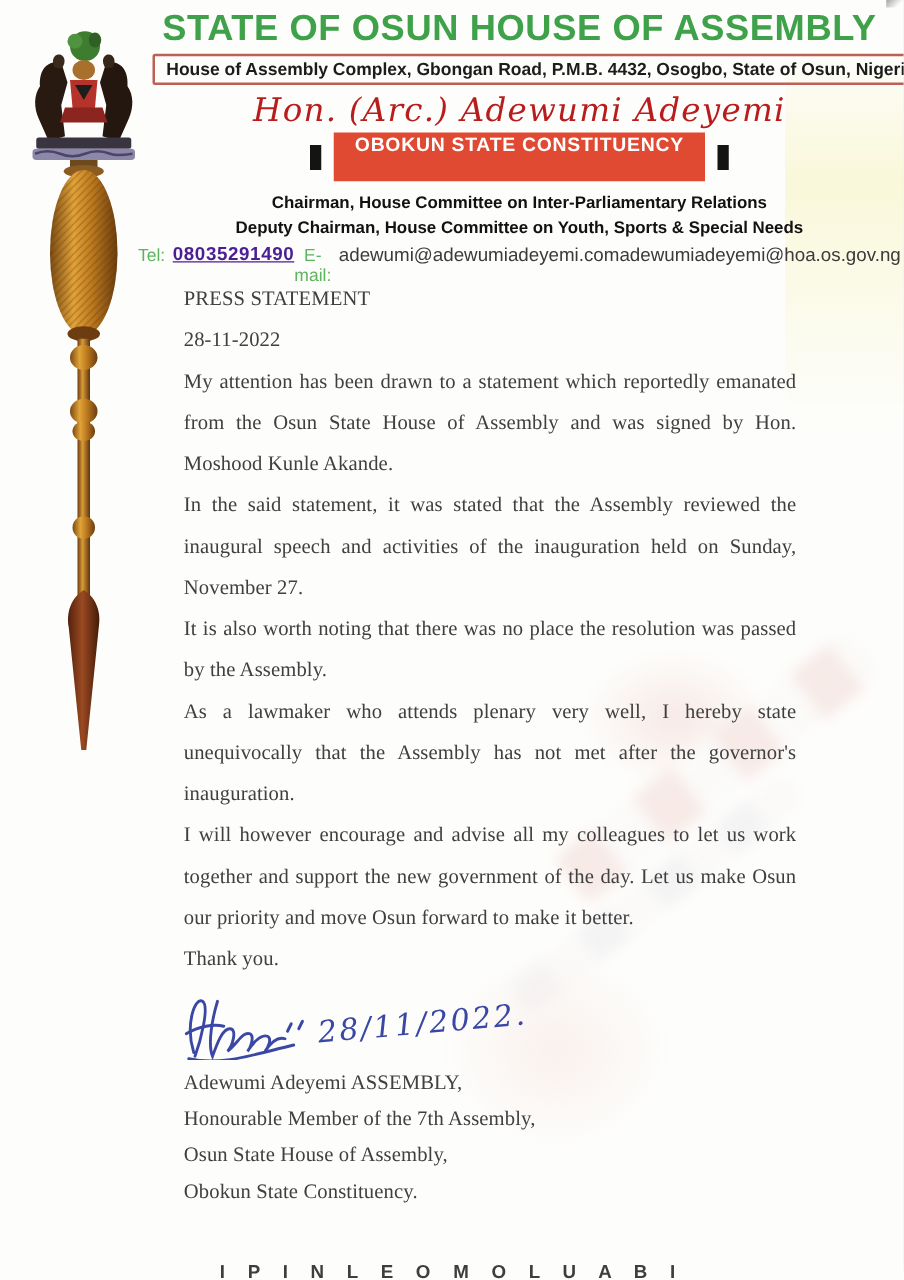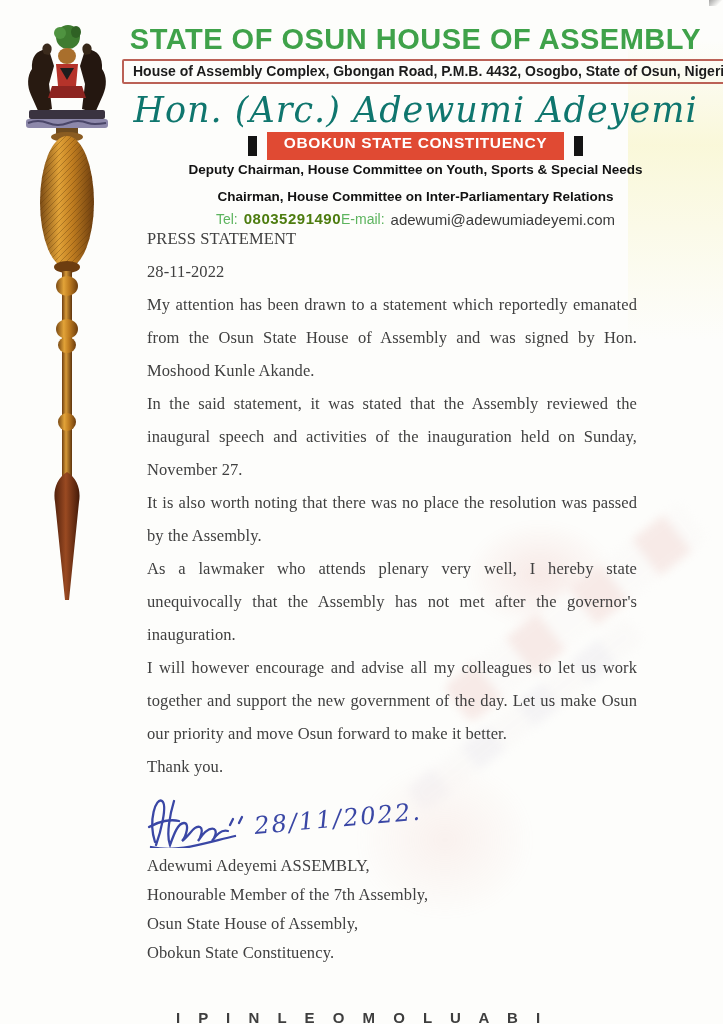--- a/index.html
+++ b/index.html
@@ -44,21 +44,21 @@
   .watermark .blob2{
     position:absolute;left:-40px;top:230px;width:180px;height:160px;
     background:radial-gradient(ellipse at center,#e7b3ab 0%, rgba(231,179,171,0) 70%);
   }
 
   
   .mace{position:absolute;left:16px;top:24px;width:102px;height:584px;}
 
   
   .header{
-    position:absolute;left:122px;right:14px;top:24px;
+    position:absolute;left:122px;right:14px;top:8px;
     text-align:center;
     font-family:"Liberation Sans", sans-serif;
   }
   .title{
     color:#3fa24a;
     font-weight:bold;
     font-size:29px;
     letter-spacing:.5px;
     line-height:1.05;
     white-space:nowrap;
@@ -71,51 +71,51 @@
     padding:2px 9px 3px;
     font-weight:bold;
     font-size:14px;
     color:#1c1c1c;
     white-space:nowrap;
   }
   .member-name{
     margin-top:6px;
     font-family:"DejaVu Serif", serif;
     font-style:italic;
-    font-size:35px;
+    font-size:26px;
     letter-spacing:1px;
-    color:#0f766e;
+    color:#b91c1c;
   }
   .banner-row{
     margin-top:2px;
     display:flex;align-items:center;justify-content:center;gap:10px;
   }
   .banner-bar{width:9px;height:20px;background:#141414;}
   .banner{
     background:#e04a33;
     color:#ffffff;
     font-weight:bold;
     font-size:15.5px;
     letter-spacing:.6px;
-    padding:2px 17px 8px;
+    padding:2px 17px 19px;
   }
   .role{
     font-weight:bold;
     font-size:13.5px;
     color:#121212;
     line-height:1.42;
   }
   .role-first{margin-top:7px;}
   .contact-row{
     margin-top:4px;
     display:flex;justify-content:center;align-items:flex-start;
     font-size:15px;
   }
   .contact-label{color:#5cb45e;font-size:14px;padding-top:1px;}
-  .tel-number{font-weight:bold;color:#4d7c0f;letter-spacing:.5px;}
+  .tel-number{font-weight:bold;color:#4c1d95;letter-spacing:.5px;text-decoration:underline;}
   .tel-group,.email-group{display:flex;gap:6px;}
   .email-lines{display:flex;flex-direction:row;align-items:flex-start;line-height:1.3;color:#3a3a3a;}
 
   
   .letter{
     position:absolute;left:99px;right:86px;top:222px;
     font-size:16.5px;
     color:#404040;
     letter-spacing:.1px;
     margin-left:48px;
@@ -224,32 +224,33 @@
     <div class="address-box">House of Assembly Complex, Gbongan Road, P.M.B. 4432, Osogbo, State of Osun, Nigeria.</div>
 
     <div class="member-name">Hon. (Arc.) Adewumi Adeyemi</div>
 
     <div class="banner-row">
       <span class="banner-bar"></span>
       <span class="banner">OBOKUN STATE CONSTITUENCY</span>
       <span class="banner-bar"></span>
     </div>
 
+    <div class="role role-first">Chairman, House Committee on Inter-Parliamentary Relations</div>
     <div class="role">Deputy Chairman, House Committee on Youth, Sports &amp; Special Needs</div>
-    <div class="role role-first">Chairman, House Committee on Inter-Parliamentary Relations</div>
 
     <div class="contact-row">
       <div class="tel-group">
         <span class="contact-label">Tel:</span>
         <span class="tel-number">08035291490</span>
       </div>
       <div class="email-group">
         <span class="contact-label">E-mail:</span>
         <span class="email-lines">
           <span>adewumi@adewumiadeyemi.com</span>
+          <span>adewumiadeyemi@hoa.os.gov.ng</span>
         </span>
       </div>
     </div>
   </div>
 
   <div class="letter">
     <p>PRESS STATEMENT</p>
     <p>28-11-2022</p>
     <p class="just">My attention has been drawn to a statement which reportedly emanated from the Osun State House of Assembly and was signed by Hon. Moshood Kunle Akande.</p>
     <p class="just">In the said statement, it was stated that the Assembly reviewed the inaugural speech and activities of the inauguration held on Sunday, November 27.</p>

